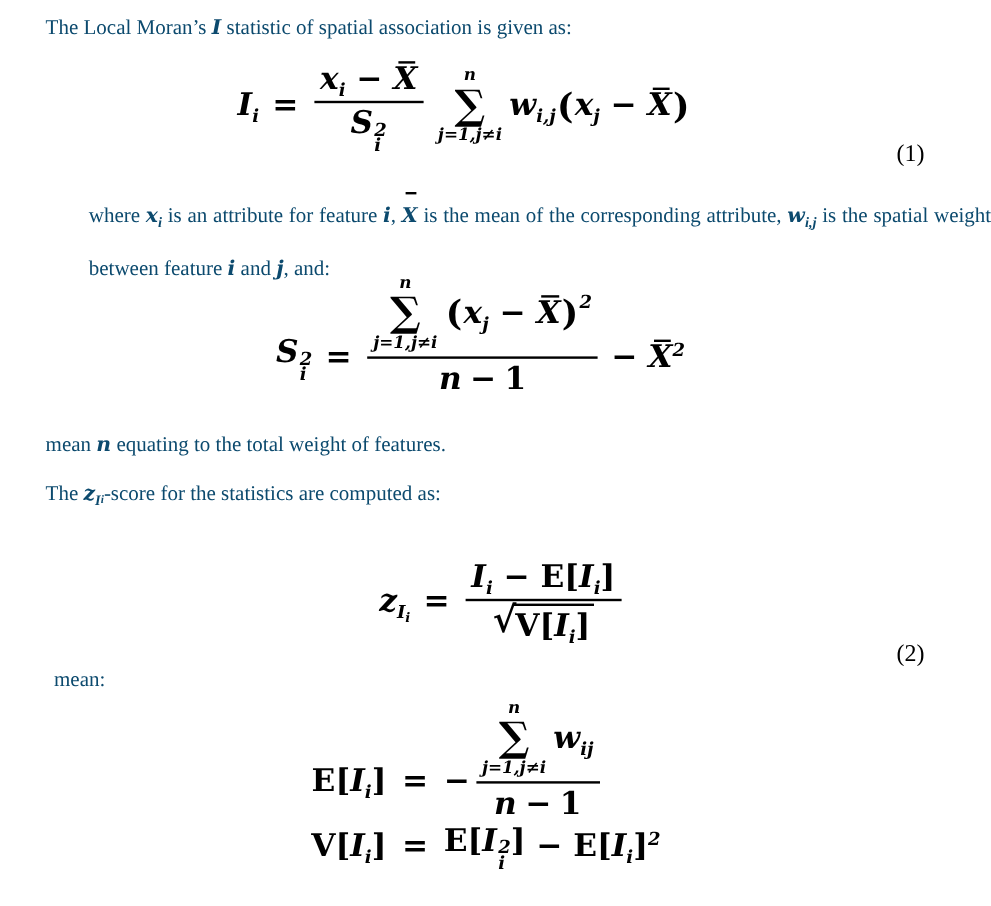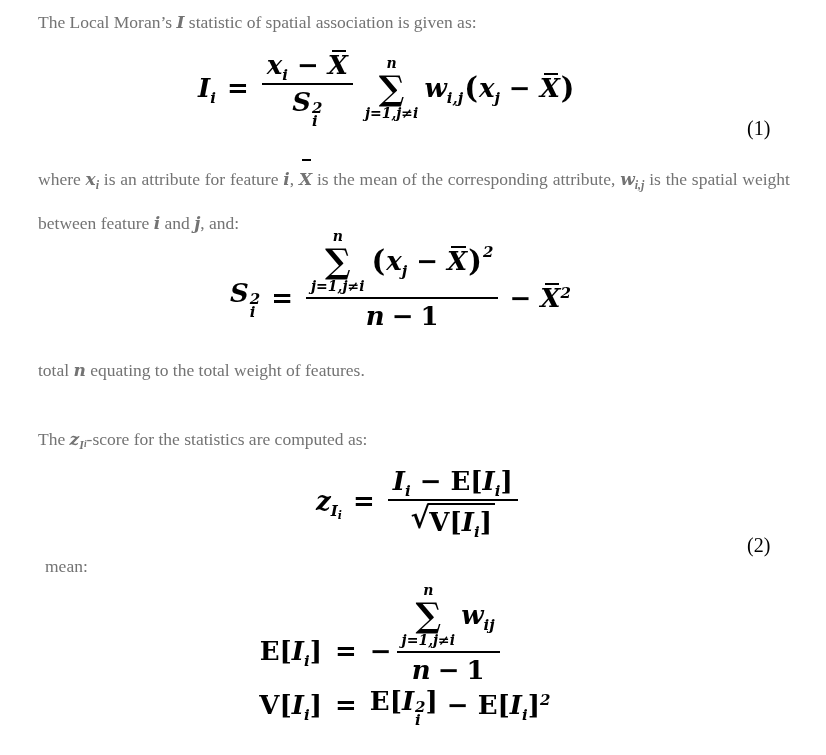--- a/index.html
+++ b/index.html
@@ -3,22 +3,22 @@
 <meta charset="utf-8">
 <style>
   html,body { margin:0; padding:0; }
   body {
     width:826px; height:755px; background:#ffffff; color:#000;
     font-family:"Liberation Serif","DejaVu Serif",serif;
     position:relative; overflow:hidden;
   }
   .abs { position:absolute; }
   
-  .para { font-size:17.5px; color:#737373; }
-  .p2 { width:752px; text-align:justify; line-height:38px; }
+  .para { font-size:17.5px; color:#0c4a6e; }
+  .p2 { width:752px; text-align:justify; line-height:38px;margin-left:36px; }
   .imath { font-family:"DejaVu Serif",serif; font-style:italic; font-weight:bold; font-size:17px; }
   .isb  { font-size:12px; vertical-align:-4px; font-style:italic; font-weight:bold; }
   .isb2 { font-size:9.5px; vertical-align:-2px; font-style:italic; font-weight:bold; }
   
   .eqrow { position:absolute; left:0; width:826px; }
   .math {
     position:absolute; top:0; height:100%;
     display:flex; align-items:center;
     font-family:"DejaVu Serif",serif; font-size:26px; font-weight:bold; font-style:italic;
     white-space:nowrap;
@@ -160,24 +160,24 @@
     <span class="op">−</span>
     <span class="tok">
         <span class="v ovl">X</span>
         <span class="sp">2</span>
       </span>
   </div>
   <div class="eqnum" style="top:284px;">(2)</div>
 </div>
 
 <div class="abs para" style="top:360px; left:38px;">
-  <span>total </span><span class="imath">n</span><span> equating to the total weight of features.</span>
-</div>
-
-<div class="abs para" style="top:429px; left:38px;">
+  <span>mean </span><span class="imath">n</span><span> equating to the total weight of features.</span>
+</div>
+
+<div class="abs para" style="top:401px; left:38px;">
   <span>The </span><span class="imath">z</span><span class="isb">I</span><span class="isb2">i</span><span>-score for the statistics are computed as:</span>
 </div>
 
 <div class="eqrow" style="top:461px; height:80px;">
   <div class="math" style="left:316px;">
     <span class="tok">
         <span class="v">z</span>
         <span class="sb"><span class="v">I</span><span class="in2">i</span></span>
       </span>
     <span class="eqs">=</span>

